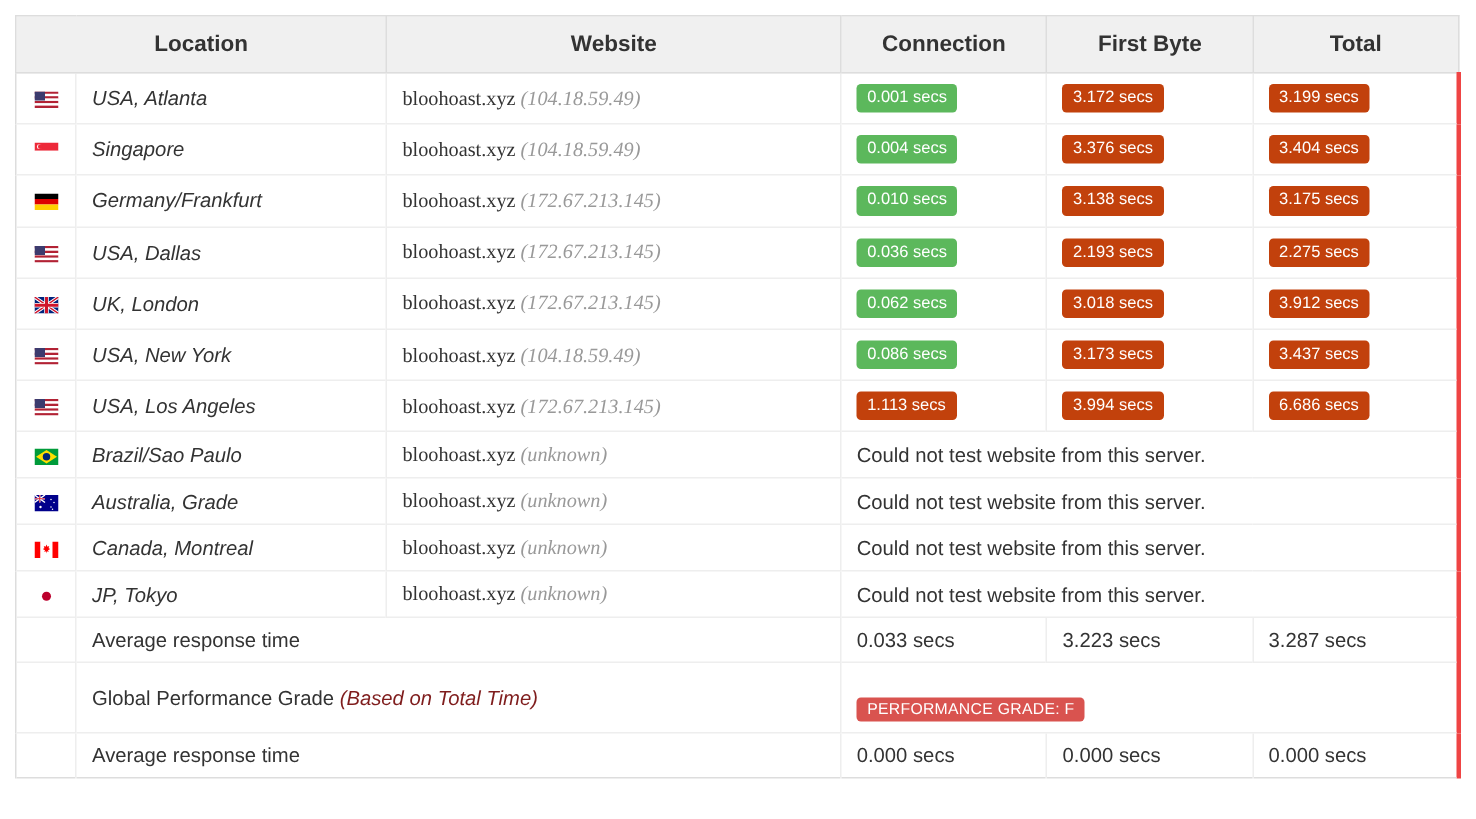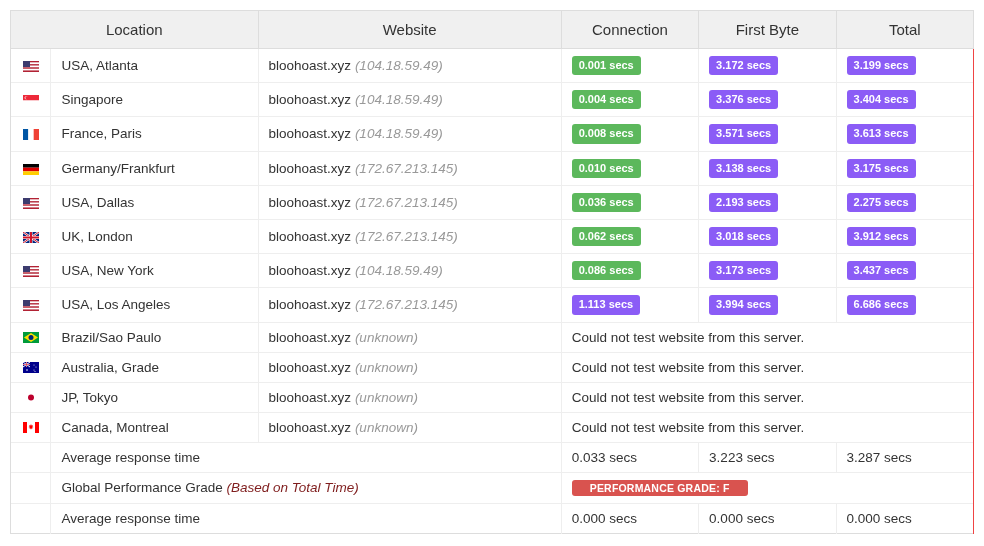--- a/index.html
+++ b/index.html
@@ -13,77 +13,78 @@
   }
   .table {
     width: 100%;
     border-collapse: collapse;
     border: 1px solid #ddd;
   }
   .table th {
     background: #f0f0f0;
     border: 1px solid #ddd;
     padding: 10px 8px;
-    font-weight: 400;
+    font-weight: 700;
     font-size: 15px;
     color: #333;
     text-align: center;
   }
   .table td {
     border: 1px solid #eee;
     border-width: 1px 0 0 1px;
     padding: 7px 10px;
     vertical-align: middle;
     height: 29px;
   }
   .table td:first-child {
     border-left: 1px solid #ddd;
   }
   .table tr td:last-child {
-    border-right: 1px solid #ef4444;
+    border-right: 3px solid #ef4444;
   }
   .flag-cell {
     width: 40px;
     text-align: center;
     padding: 4px 6px !important;
   }
   .flag {
     display: inline-block;
     width: 16px;
     height: 11px;
     vertical-align: middle;
   }
-  .loc-cell { width: 205px; }
-  .site-cell { width: 300px; }
+  .loc-cell { width: 205px; font-style: italic; }
+  .site-cell { width: 300px; font-family: Liberation Serif, serif; }
   .conn-cell, .fb-cell, .total-cell { width: 136px; text-align: left; }
   .ip {
     color: #999;
     font-style: italic;
   }
   .badge {
     display: inline-block;
     padding: 3px 7px;
     border-radius: 3px;
     color: #fff;
     font-size: 11px;
-    font-weight: 700;
+    font-weight: 400;
     line-height: 1.2;
     white-space: nowrap;
   }
   .badge-green { background: #5cb85c; }
-  .badge-red { background: #8b5cf6; }
+  .badge-red { background: #c2410c; }
   .grade-badge {
     display: inline-block;
-    padding: 2px 18px;
+    padding: 2px 7px;
     border-radius: 3px;
     background: #d9534f;
     color: #fff;
     font-size: 10.5px;
-    font-weight: 700;
+    font-weight: 400;
     letter-spacing: 0.2px;
+    margin-top: 16px;
   }
   .based {
     color: #7f1d1d;
     font-style: italic;
   }
   .avg-cell { color: #333; }
   .err-text { color: #333; }
 </style>
 </head>
 <body>
@@ -124,32 +125,20 @@
             <circle cx="3.9" cy="2.75" r="1.6" fill="#ed2939"></circle>
           </svg></td>
         <td class="loc-cell">Singapore</td>
         <td class="site-cell"><span>bloohoast.xyz</span> <span class="ip">(104.18.59.49)</span></td>
         <td class="conn-cell"><span class="badge badge-green">0.004 secs</span></td>
         <td class="fb-cell"><span class="badge badge-red">3.376 secs</span></td>
         <td class="total-cell"><span class="badge badge-red">3.404 secs</span></td>
       </tr>
       <tr>
         <td class="flag-cell"><svg class="flag" viewBox="0 0 16 11">
-            <rect x="0" y="0" width="5.33" height="11" fill="#0055a4"></rect>
-            <rect x="5.33" y="0" width="5.34" height="11" fill="#fff"></rect>
-            <rect x="10.67" y="0" width="5.33" height="11" fill="#ef4135"></rect>
-          </svg></td>
-        <td class="loc-cell">France, Paris</td>
-        <td class="site-cell"><span>bloohoast.xyz</span> <span class="ip">(104.18.59.49)</span></td>
-        <td class="conn-cell"><span class="badge badge-green">0.008 secs</span></td>
-        <td class="fb-cell"><span class="badge badge-red">3.571 secs</span></td>
-        <td class="total-cell"><span class="badge badge-red">3.613 secs</span></td>
-      </tr>
-      <tr>
-        <td class="flag-cell"><svg class="flag" viewBox="0 0 16 11">
             <rect x="0" y="0" width="16" height="3.67" fill="#000"></rect>
             <rect x="0" y="3.67" width="16" height="3.67" fill="#dd0000"></rect>
             <rect x="0" y="7.34" width="16" height="3.66" fill="#ffce00"></rect>
           </svg></td>
         <td class="loc-cell">Germany/Frankfurt</td>
         <td class="site-cell"><span>bloohoast.xyz</span> <span class="ip">(172.67.213.145)</span></td>
         <td class="conn-cell"><span class="badge badge-green">0.010 secs</span></td>
         <td class="fb-cell"><span class="badge badge-red">3.138 secs</span></td>
         <td class="total-cell"><span class="badge badge-red">3.175 secs</span></td>
       </tr>
@@ -243,35 +232,35 @@
             <circle cx="13" cy="5" r="0.5" fill="#fff"></circle>
             <circle cx="11" cy="8" r="0.5" fill="#fff"></circle>
             <circle cx="12" cy="9.5" r="0.5" fill="#fff"></circle>
           </svg></td>
         <td class="loc-cell">Australia, Grade</td>
         <td class="site-cell"><span>bloohoast.xyz</span> <span class="ip">(unknown)</span></td>
         <td colspan="3" class="err-text">Could not test website from this server.</td>
       </tr>
       <tr>
         <td class="flag-cell"><svg class="flag" viewBox="0 0 16 11">
-            <rect x="0" y="0" width="16" height="11" fill="#fff"></rect>
-            <circle cx="8" cy="5.5" r="3" fill="#bc002d"></circle>
-          </svg></td>
-        <td class="loc-cell">JP, Tokyo</td>
-        <td class="site-cell"><span>bloohoast.xyz</span> <span class="ip">(unknown)</span></td>
-        <td colspan="3" class="err-text">Could not test website from this server.</td>
-      </tr>
-      <tr>
-        <td class="flag-cell"><svg class="flag" viewBox="0 0 16 11">
             <rect x="0" y="0" width="4" height="11" fill="#ff0000"></rect>
             <rect x="4" y="0" width="8" height="11" fill="#fff"></rect>
             <rect x="12" y="0" width="4" height="11" fill="#ff0000"></rect>
             <path d="M8 2 L8.6 3.5 L9.8 3 L9.4 4.5 L10.5 5 L9 5.8 L9.5 7 L8.3 6.5 L8 8 L7.7 6.5 L6.5 7 L7 5.8 L5.5 5 L6.6 4.5 L6.2 3 L7.4 3.5 Z" fill="#ff0000"></path>
           </svg></td>
         <td class="loc-cell">Canada, Montreal</td>
+        <td class="site-cell"><span>bloohoast.xyz</span> <span class="ip">(unknown)</span></td>
+        <td colspan="3" class="err-text">Could not test website from this server.</td>
+      </tr>
+      <tr>
+        <td class="flag-cell"><svg class="flag" viewBox="0 0 16 11">
+            <rect x="0" y="0" width="16" height="11" fill="#fff"></rect>
+            <circle cx="8" cy="5.5" r="3" fill="#bc002d"></circle>
+          </svg></td>
+        <td class="loc-cell">JP, Tokyo</td>
         <td class="site-cell"><span>bloohoast.xyz</span> <span class="ip">(unknown)</span></td>
         <td colspan="3" class="err-text">Could not test website from this server.</td>
       </tr>
       <tr>
         <td class="flag-cell"></td>
         <td colspan="2">Average response time</td>
         <td class="avg-cell">0.033 secs</td>
         <td class="avg-cell">3.223 secs</td>
         <td class="avg-cell">3.287 secs</td>
       </tr>

